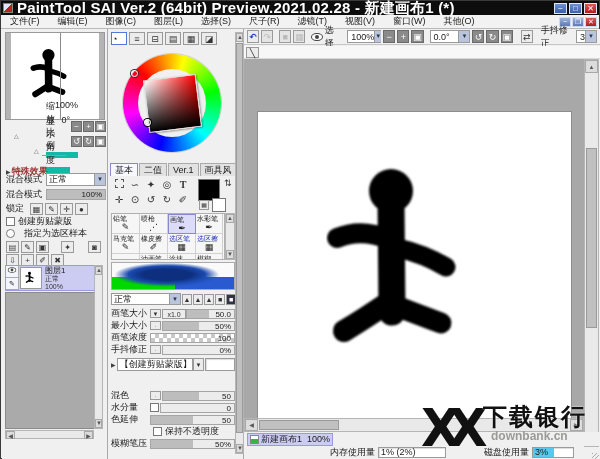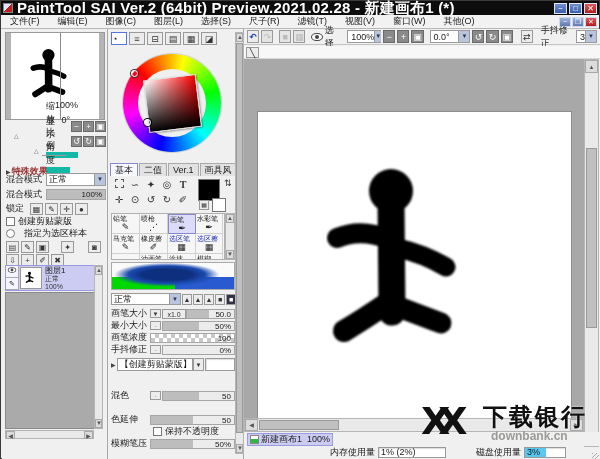--- a/index.html
+++ b/index.html
@@ -120,21 +120,21 @@
   .whitecanvas { left:14px; top:53px; width:313px; height:308px; background:#fff; box-shadow:0 0 0 1px #8d8d8d; }
   .vscroll { left:340px; top:30px; width:15px; height:388px; }
   .hscroll { left:0; top:389px; width:340px; height:14px; }
   .doctabrow { left:0; top:403px; width:356px; height:14px; background:#f0f0f0; display:flex; align-items:center; }
   .doctab { margin-left:3px; width:86px; height:13px; background:#ccccf2; border:1px solid #9a9ae0; display:flex; align-items:center; padding:0 2px; gap:2px; }
   .docicon { width:9px; height:9px; background:linear-gradient(180deg,#fff 0 45%,#2bbb45 45% 100%); border:1px solid #888; }
   .statusrow { left:0; top:417px; width:356px; height:13px; display:flex; align-items:center; }
   .grip { left:348px; top:424px; width:7px; height:7px; background:repeating-linear-gradient(135deg,#aaa 0 1px,transparent 1px 3px); }
 
   .watermark { left:420px; top:396px; width:178px; height:52px; pointer-events:none; z-index:50; }
-  .wmx { position:absolute; left:0; top:2px; font-size:38px; font-weight:bold; letter-spacing:-12px; color:#111; font-family:"DejaVu Sans",sans-serif; }
+  .wmx { position:absolute; left:0; top:2px; font-size:51px; font-weight:bold; letter-spacing:-12px; color:#111; font-family:"DejaVu Sans",sans-serif; }
   .wmtitle { position:absolute; left:62px; top:4px; font-size:24px; font-weight:bold; color:#111; text-shadow:0 0 2px #fff; letter-spacing:2px; }
   .wmdomain { position:absolute; left:70px; top:32px; font-size:12px; color:#9a9a96; font-weight:bold; }
 </style>
 </head>
 <body>
 
 <svg style="position:absolute;width:0;height:0" aria-hidden="true">
   <defs>
     <filter id="soft">
         <feGaussianBlur stdDeviation="1.3"></feGaussianBlur>
@@ -416,20 +416,27 @@
     </div>
 
     <div class="prow" style="top:361px">
       <span class="plabel">混色</span>
       <span class="pibtn btn">·</span>
       <span class="ptrack">
         <span class="fill" style="width:50%"></span>
         <span class="tval">50</span>
       </span>
     </div>
+    <div class="prow" style="top:373px">
+      <span class="plabel">水分量</span>
+      <span class="checkbox" style="margin-right:1px"></span>
+      <span class="ptrack">
+        <span class="tval">0</span>
+      </span>
+    </div>
     <div class="prow" style="top:385px">
       <span class="plabel">色延伸</span>
       <span class="ptrack">
         <span class="fill" style="width:50%"></span>
         <span class="tval">50</span>
       </span>
     </div>
     <div class="prow" style="top:397px;padding-left:42px">
       <span class="checkbox"></span>
       <span style="margin-left:3px">保持不透明度</span>
@@ -509,21 +516,21 @@
         <span>新建画布1</span>
         <span style="margin-left:auto">100%</span>
       </div>
     </div>
 
     <div class="statusrow abs">
       <span style="margin-left:86px">内存使用量</span>
       <span class="inset" style="width:68px;height:11px;margin-left:3px;padding-left:2px;line-height:9px">
         <span>1% (2%)</span>
       </span>
-      <span style="margin-left:30px">磁盘使用量</span>
+      <span style="margin-left:38px">磁盘使用量</span>
       <span class="inset" style="width:42px;height:11px;margin-left:3px;line-height:9px">
         <span style="display:inline-block;background:#58c8f0;padding:0 6px 0 2px">3%</span>
       </span>
     </div>
     <div class="grip abs"></div>
   </div>
 
   <div class="watermark abs">
     <span class="wmx">XX</span>
     <span class="wmtitle">下载银行</span>

